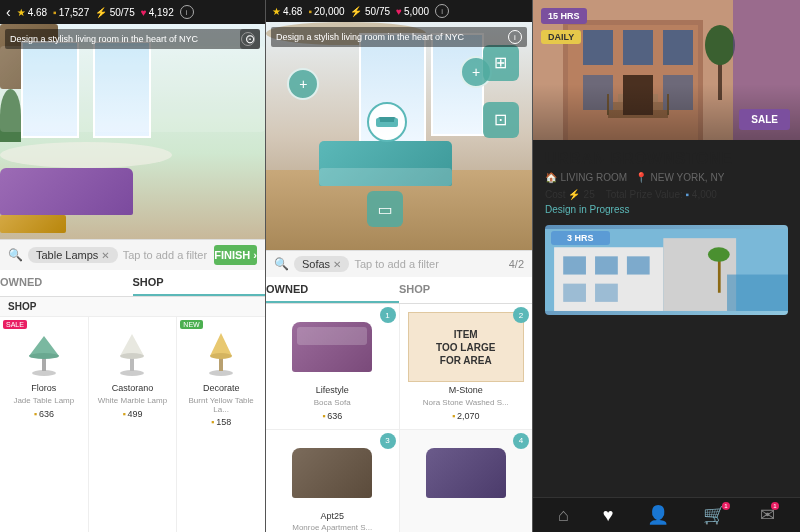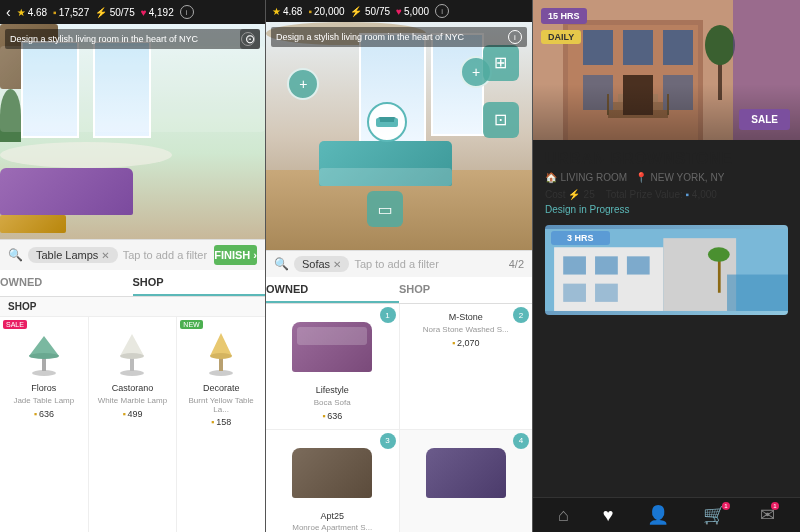--- a/index.html
+++ b/index.html
@@ -762,20 +762,21 @@
       <div class="item-name">Lifestyle</div>
       <div class="item-subname">Boca Sofa</div>
       <div class="item-price">
         <span class="price-icon">▪</span>
         <span>636</span>
       </div>
     </div>
 
     <div class="item-card-wide">
       <div class="number-badge">2</div>
+      <div class="too-large-box">ITEM<br>TOO LARGE<br>FOR AREA</div>
       <div class="item-name">M-Stone</div>
       <div class="item-subname">Nora Stone Washed S...</div>
       <div class="item-price">
         <span class="price-icon">▪</span>
         <span>2,070</span>
       </div>
     </div>
 
     <div class="item-card-wide">
       <div class="number-badge">3</div>

